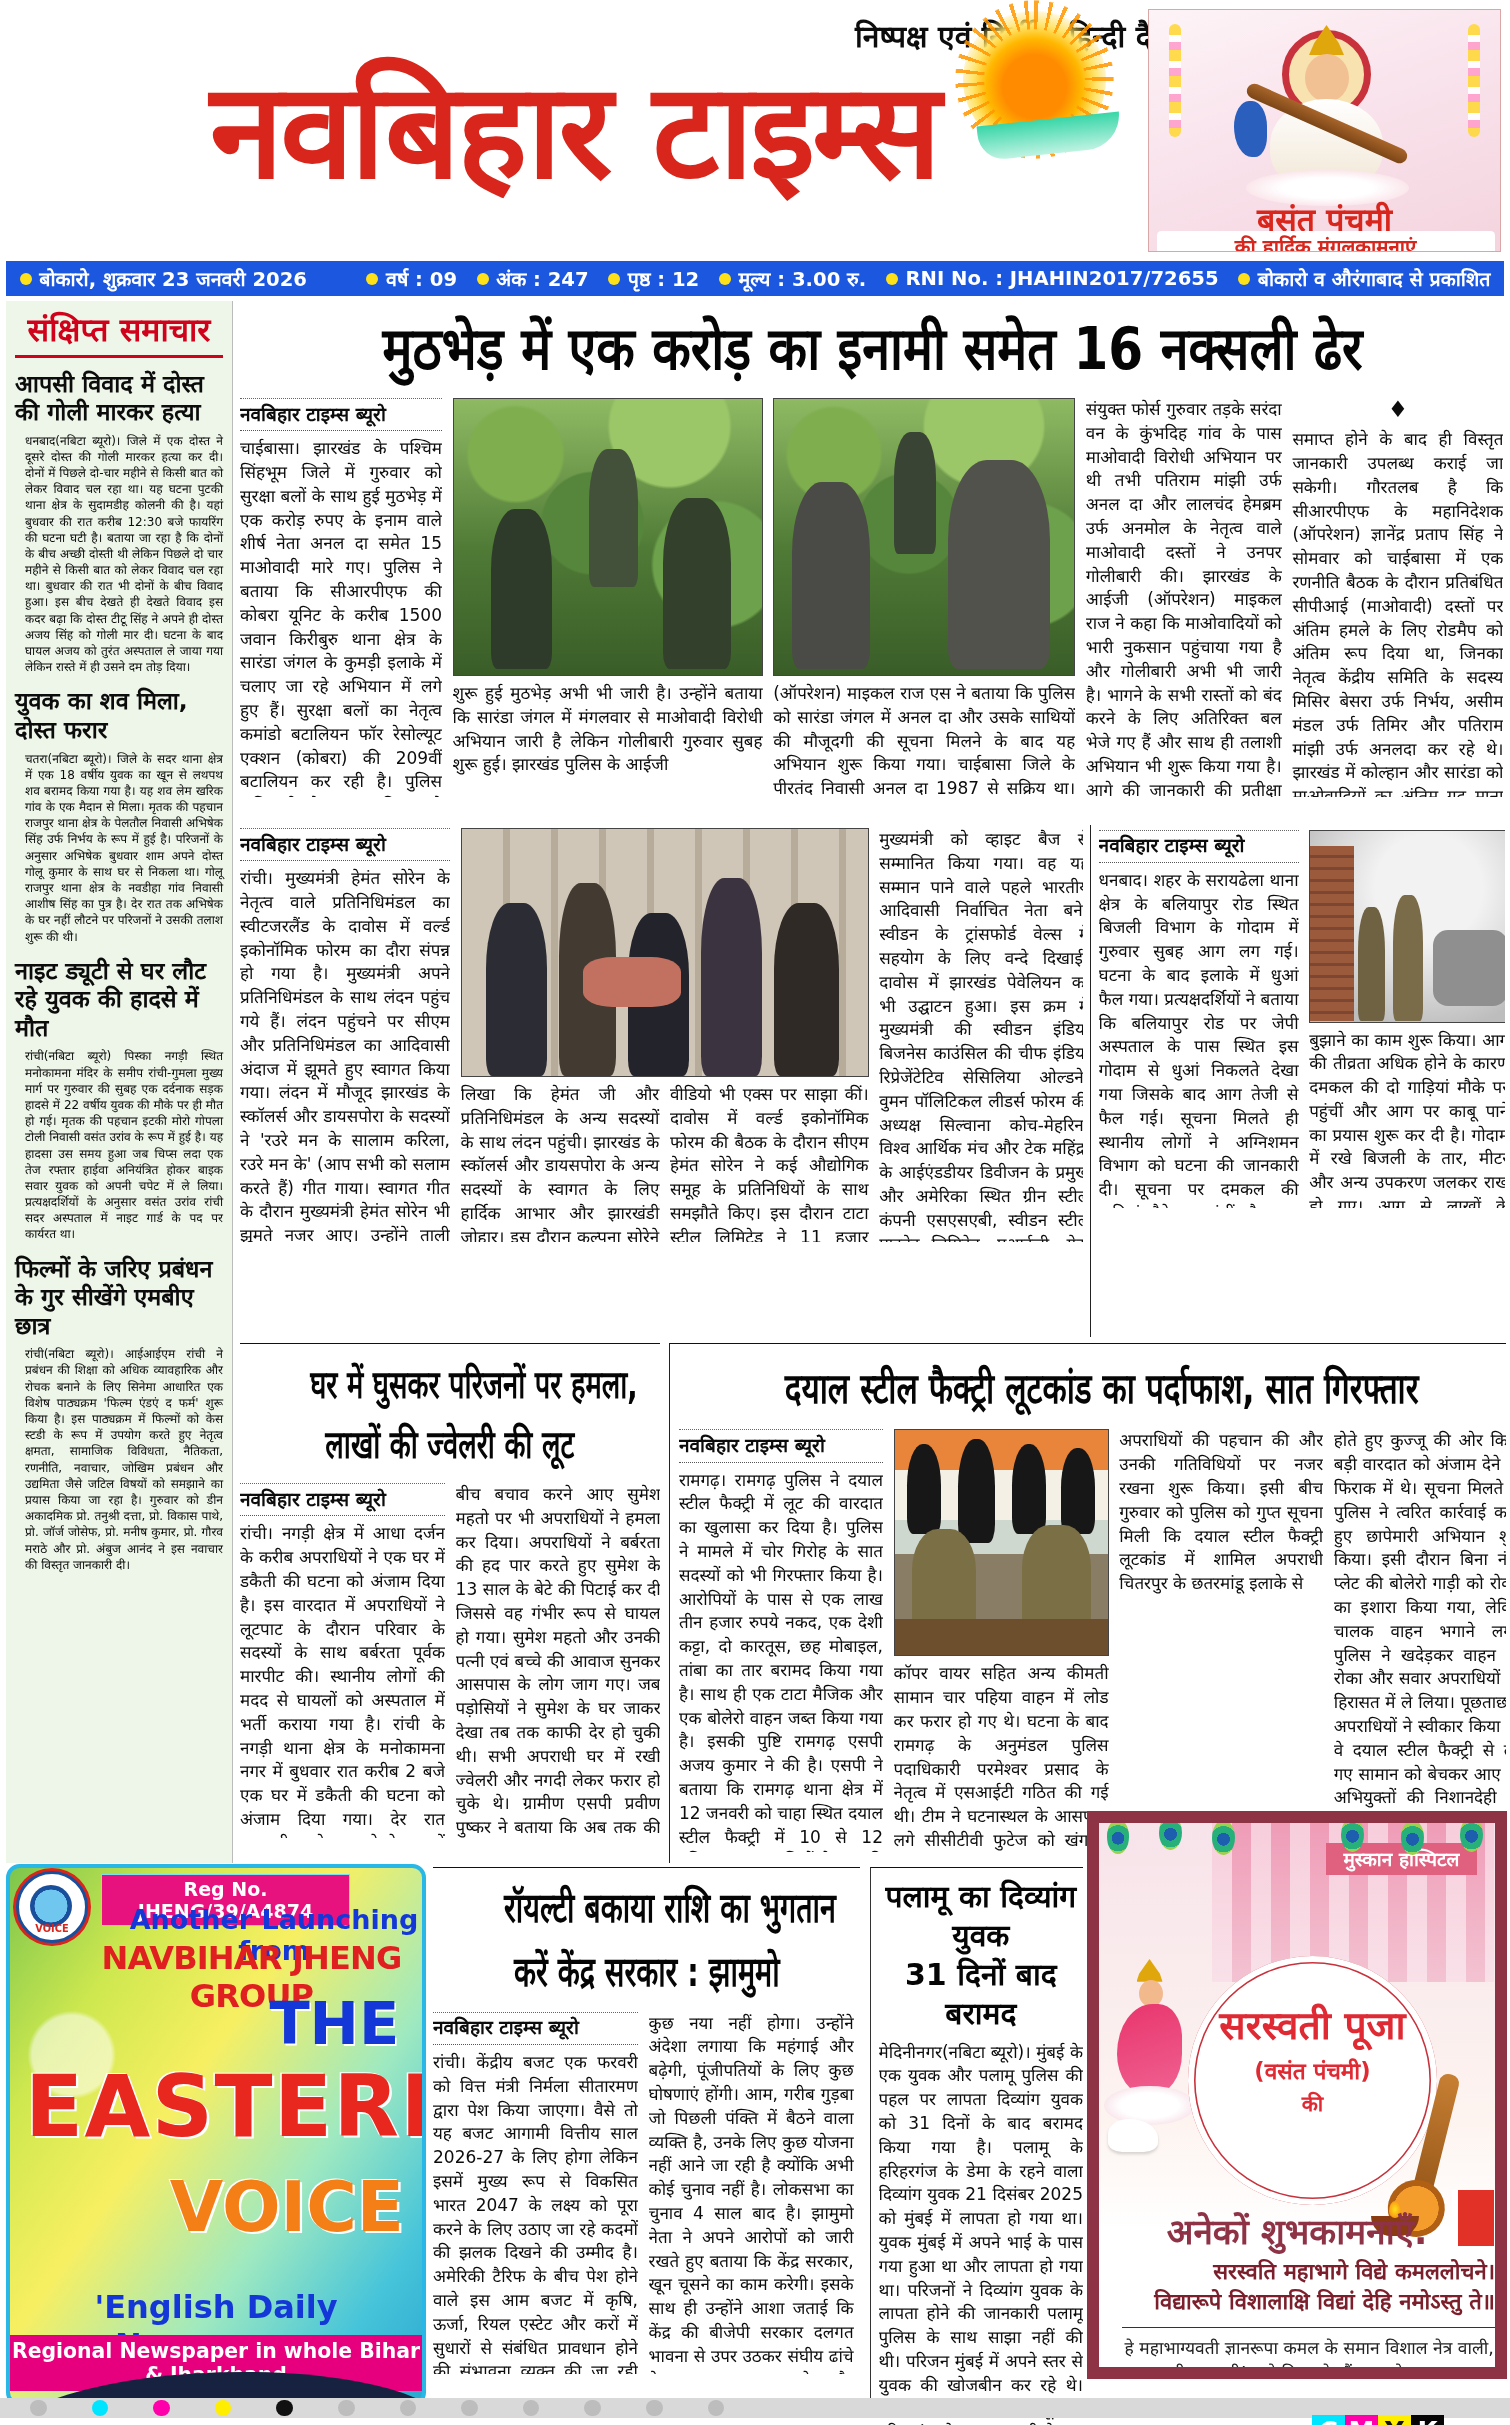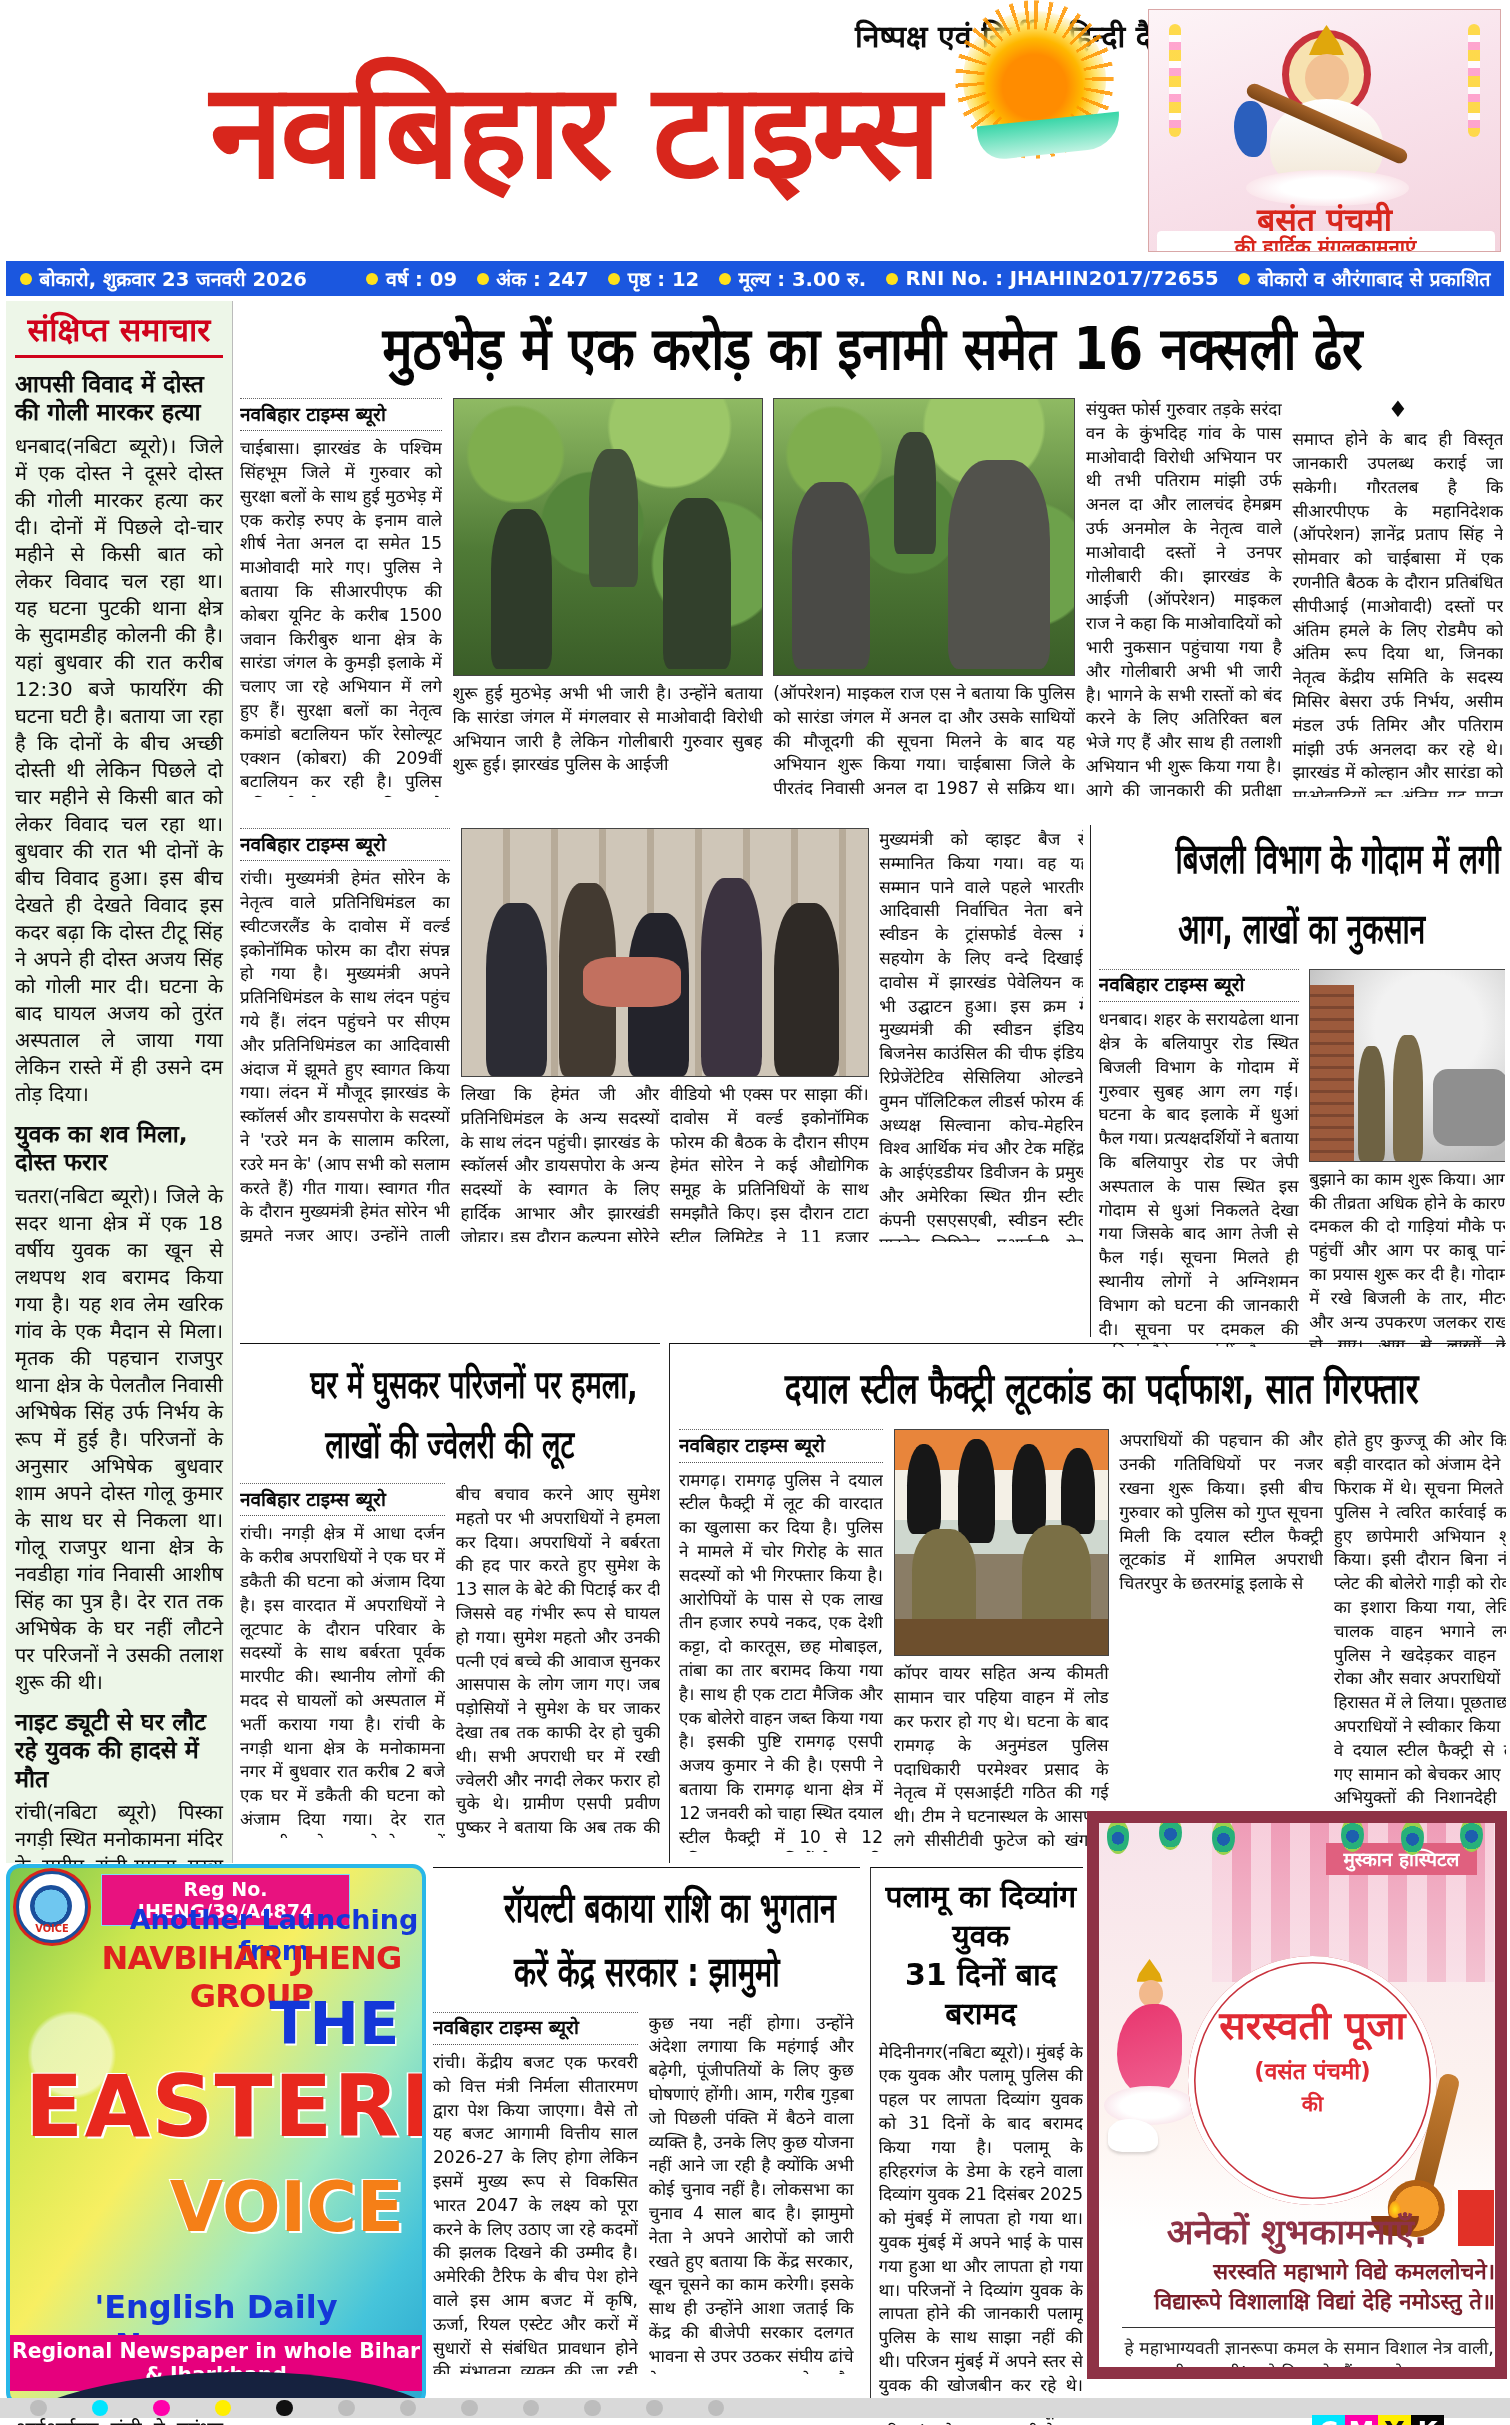--- a/index.html
+++ b/index.html
@@ -44,21 +44,21 @@
   .txt{margin:0;font-size:17px;line-height:1.40;text-align:justify;}
   .cols{display:flex;gap:10.6px;overflow:hidden;}
   .col{overflow:hidden;}
   .photo{position:relative;width:100%;border:0.8px solid #444;overflow:hidden;margin-bottom:6px;}
   .fig{position:absolute;border-radius:38% 38% 10% 10%;}
   .diamond{display:block;text-align:center;font-size:22.7px;line-height:1;margin:0 0 7.6px;}
   
   .briefs{top:301px;left:6px;width:227px;height:1562px;background:#edf6e8;padding:6px 9px;border-right:0.8px solid #bbb;}
   .briefs .sect{font-size:32px;color:#d0021b;text-align:center;font-weight:bold;border-bottom:3.8px solid #d0021b;padding-bottom:4.5px;margin:0;}
   .briefs h3{font-size:23.4px;line-height:1.22;text-align:left;margin:12px 0 6px;}
-  .briefs .txt{font-size:20px;line-height:1.35;}
+  .briefs .txt{font-size:12px;line-height:1.35;margin-left:10px;}
   
   .lead{top:305px;left:240px;width:1266px;height:517px;}
   .lead h1{font-size:59px;line-height:1.5;}
   .lead .cols{height:399px;margin-top:4.5px;}
   .w268{width:202px;flex:0 0 auto;} .w410{width:310px;flex:0 0 auto;} .w400{width:302px;flex:0 0 auto;}
   .w260{width:196px;flex:0 0 auto;} .w280{width:211px;flex:0 0 auto;}
   .ph-tall{height:278px;}
   .jungle{background:radial-gradient(circle at 20% 20%,#7fae4e 0 14%,transparent 15%),radial-gradient(circle at 70% 10%,#9cc768 0 18%,transparent 19%),radial-gradient(circle at 45% 45%,#55863b 0 22%,transparent 23%),radial-gradient(circle at 85% 60%,#6da14b 0 20%,transparent 21%),linear-gradient(180deg,#8fba63 0%,#4f7a36 55%,#3a5d28 100%);}
   
   .london{top:825px;left:240px;width:843px;height:512px;}
@@ -266,24 +266,20 @@
           <p class="txt" data-name="london-col3">वीडियो भी एक्स पर साझा कीं। दावोस में वर्ल्ड इकोनॉमिक फोरम की बैठक के दौरान सीएम हेमंत सोरेन ने कई औद्योगिक समूह के प्रतिनिधियों के साथ समझौते किए। इस दौरान टाटा स्टील लिमिटेड ने 11 हजार करोड़ के निवेश प्रस्ताव के साथ ग्रीन स्टील निवेश का संकल्प दोहराया।</p>
         </div>
       </div>
       <div class="col w278">
           <p class="txt" data-name="london-col4">मुख्यमंत्री को व्हाइट बैज से सम्मानित किया गया। वह यह सम्मान पाने वाले पहले भारतीय आदिवासी निर्वाचित नेता बने। स्वीडन के ट्रांसफोर्ड वेल्स में सहयोग के लिए वन्दे दिखाई। दावोस में झारखंड पेवेलियन का भी उद्घाटन हुआ। इस क्रम में मुख्यमंत्री की स्वीडन इंडिया बिजनेस काउंसिल की चीफ इंडिया रिप्रेजेंटेटिव सेसिलिया ओल्डने, वुमन पॉलिटिकल लीडर्स फोरम की अध्यक्ष सिल्वाना कोच-मेहरिन, विश्व आर्थिक मंच और टेक महिंद्रा के आईएंडडीयर डिवीजन के प्रमुख और अमेरिका स्थित ग्रीन स्टील कंपनी एसएसएबी, स्वीडन स्टील प्राइवेट लिमिटेड, एआईजी, ग्रेटा सेंटर और एसएम ग्लोबल टेक्नोलॉजी, शॉर्ट और क्लीन डेवलपमेंट और ब्लॉक्स कैपेबिलिटीज सेंटर को लेकर चर्चा हुई।</p>
         </div>
     </div>
   </section>
 
   <section class="abs story fire" data-name="fire-story">
-    <h2 data-name="fire-headline">
-      <span class="nowrap sx68">बिजली विभाग के गोदाम में लगी</span><br>
-      <span class="nowrap sx68">आग, लाखों का नुकसान</span>
-    </h2>
     <div class="cols">
       <div class="col w265">
         <div class="byline" data-name="byline">नवबिहार टाइम्स ब्यूरो</div>
         <p class="txt" data-name="fire-col1">धनबाद। शहर के सरायढेला थाना क्षेत्र के बलियापुर रोड स्थित बिजली विभाग के गोदाम में गुरुवार सुबह आग लग गई। घटना के बाद इलाके में धुआं फैल गया। प्रत्यक्षदर्शियों ने बताया कि बलियापुर रोड पर जेपी अस्पताल के पास स्थित इस गोदाम से धुआं निकलते देखा गया जिसके बाद आग तेजी से फैल गई। सूचना मिलते ही स्थानीय लोगों ने अग्निशमन विभाग को घटना की जानकारी दी। सूचना पर दमकल की गाड़ियां मौके पर पहुंचीं और आग</p>
       </div>
       <div class="col w265">
         <div class="photo ph-fire" data-name="godown-fire-photo">
           <span class="fig" style="left:0;top:8%;width:22%;height:92%;background:repeating-linear-gradient(#9c5a3c 0 9px,#7c4630 9px 12px);border-radius:0;" data-name="brick-wall"></span>
           <span class="fig" style="left:24%;top:40%;width:14%;height:60%;background:#6e6243;" data-name="fireman-figure"></span>
           <span class="fig" style="left:42%;top:34%;width:15%;height:66%;background:#7a6b49;" data-name="fireman-figure"></span>

